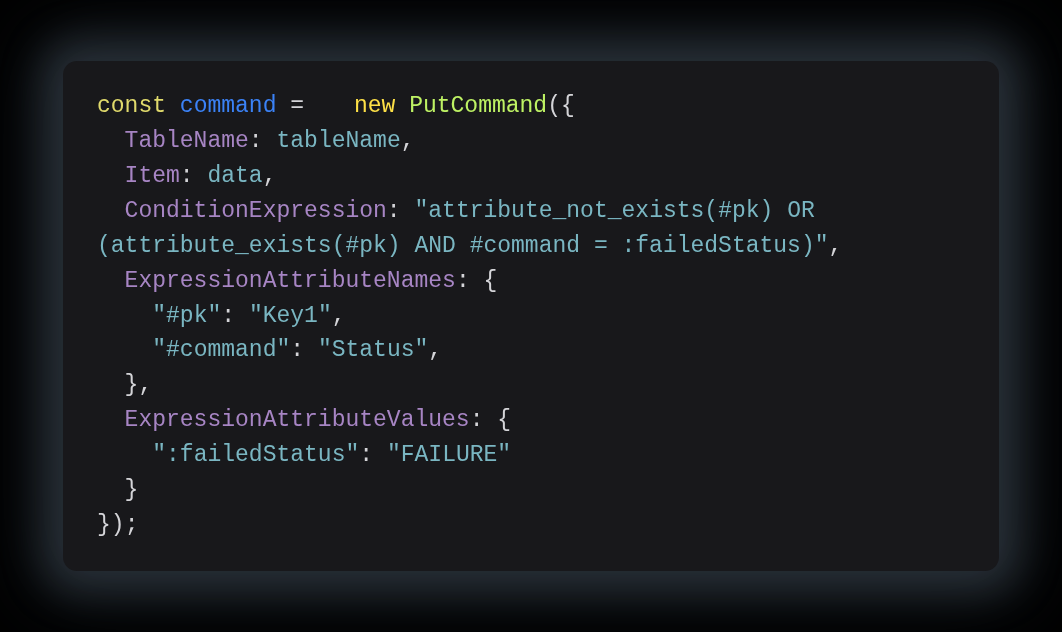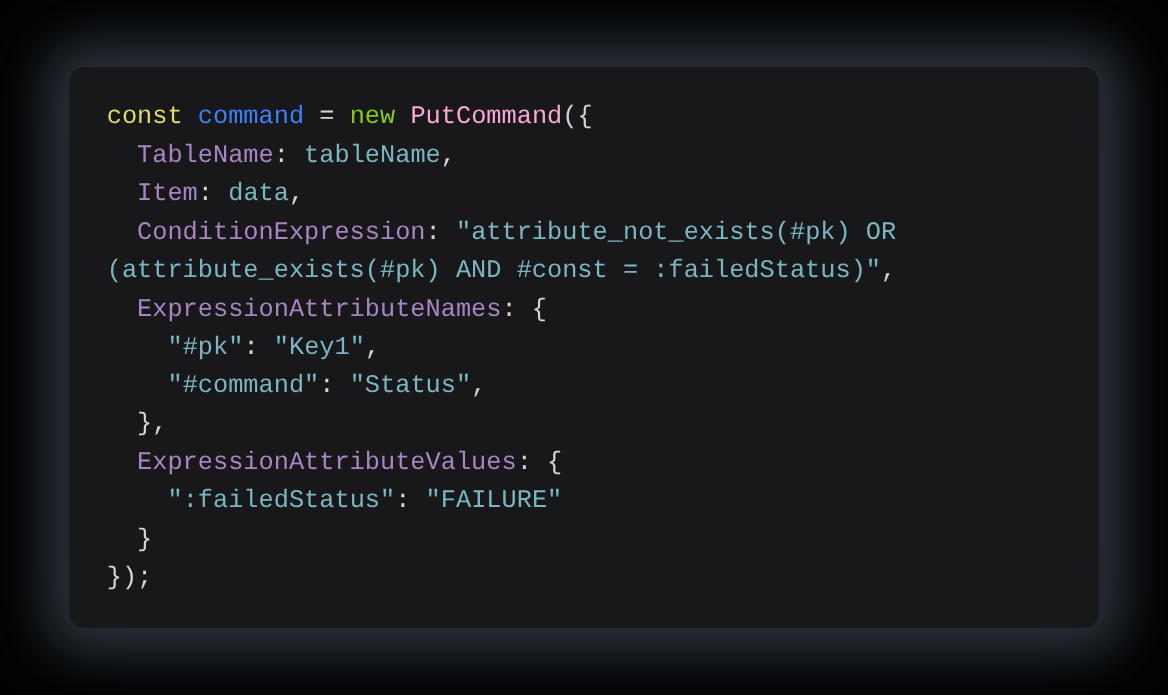--- a/index.html
+++ b/index.html
@@ -31,37 +31,37 @@
     font-family: "SFMono-Regular", Consolas, "Liberation Mono", Menlo, monospace;
     font-size: 23px;
     line-height: 1.52;
     color: #d4d4d8;
     white-space: pre-wrap;
     word-break: break-word;
   }
   .tk-kw    { color: #e0da6c; } 
   .tk-var   { color: #3b82f6; } 
   .tk-op    { color: #d4d4d8; } 
-  .tk-new   { color: #84cc16; } 
-  .tk-cls   { color: #f9a8d4; } 
+  .tk-new   { color: #fde047; margin-left: 36px; } 
+  .tk-cls   { color: #bef264; } 
   .tk-punc  { color: #d4d4d8; } 
   .tk-prop  { color: #a785c4; } 
   .tk-ident { color: #7ab6c2; } 
   .tk-str   { color: #7ab6c2; } 
   .tk-q     { color: #7ab6c2; } 
 </style>
 </head>
 <body>
 
 <div class="glow-wrap">
   <div class="panel">
 <pre class="code"><span class="tk-kw">const</span> <span class="tk-var">command</span> <span class="tk-op">=</span> <span class="tk-new">new</span> <span class="tk-cls">PutCommand</span><span class="tk-punc">(</span><span class="tk-punc">{</span>
   <span class="tk-prop">TableName</span><span class="tk-punc">:</span> <span class="tk-ident">tableName</span><span class="tk-punc">,</span>
   <span class="tk-prop">Item</span><span class="tk-punc">:</span> <span class="tk-ident">data</span><span class="tk-punc">,</span>
-  <span class="tk-prop">ConditionExpression</span><span class="tk-punc">:</span> <span class="tk-q">"</span><span class="tk-str">attribute_not_exists(#pk) OR (attribute_exists(#pk) AND #const = :failedStatus)</span><span class="tk-q">"</span><span class="tk-punc">,</span>
+  <span class="tk-prop">ConditionExpression</span><span class="tk-punc">:</span> <span class="tk-q">"</span><span class="tk-str">attribute_not_exists(#pk) OR (attribute_exists(#pk) AND #command = :failedStatus)</span><span class="tk-q">"</span><span class="tk-punc">,</span>
   <span class="tk-prop">ExpressionAttributeNames</span><span class="tk-punc">:</span> <span class="tk-punc">{</span>
     <span class="tk-q">"</span><span class="tk-str">#pk</span><span class="tk-q">"</span><span class="tk-punc">:</span> <span class="tk-q">"</span><span class="tk-str">Key1</span><span class="tk-q">"</span><span class="tk-punc">,</span>
     <span class="tk-q">"</span><span class="tk-str">#command</span><span class="tk-q">"</span><span class="tk-punc">:</span> <span class="tk-q">"</span><span class="tk-str">Status</span><span class="tk-q">"</span><span class="tk-punc">,</span>
   <span class="tk-punc">}</span><span class="tk-punc">,</span>
   <span class="tk-prop">ExpressionAttributeValues</span><span class="tk-punc">:</span> <span class="tk-punc">{</span>
     <span class="tk-q">"</span><span class="tk-str">:failedStatus</span><span class="tk-q">"</span><span class="tk-punc">:</span> <span class="tk-q">"</span><span class="tk-str">FAILURE</span><span class="tk-q">"</span>
   <span class="tk-punc">}</span>
 <span class="tk-punc">}</span><span class="tk-punc">)</span><span class="tk-punc">;</span></pre>
   </div>
 </div>

